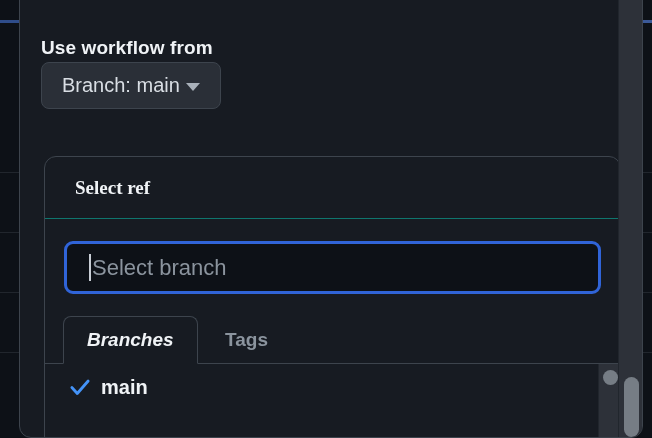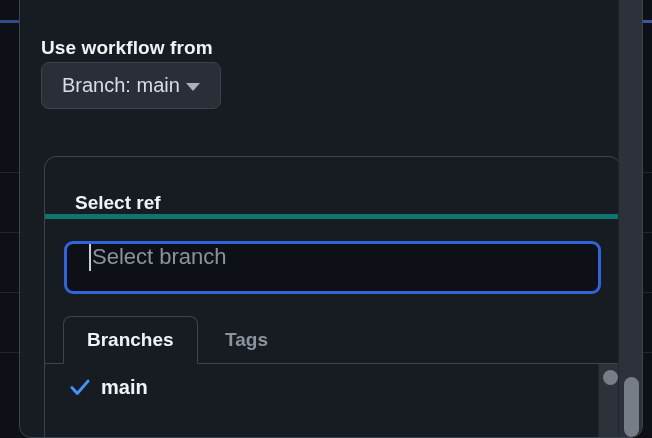--- a/index.html
+++ b/index.html
@@ -125,44 +125,46 @@
     height: 300px;
     background: #171b22;
     border: 1px solid #3d444d;
     border-radius: 12px;
     overflow: hidden;
   }
 
   .ref-panel-header {
     position: relative;
     height: 62px;
-    border-bottom: 5px solid #0f766e;
+    border-bottom: 1px solid #0f766e;
     display: flex;
-    align-items: flex-end;
+    align-items: center;
     padding-left: 30px;
+    font-family: Liberation Serif, serif;
   }
   .ref-panel-title {
     font-size: 19px;
     font-weight: bold;
     color: #f0f3f6;
   }
 
   
   .ref-search-wrap {
     position: relative;
     padding: 22px 19px 0 19px;
   }
   .ref-search {
     position: relative;
     width: 100%;
     height: 53px;
     background: #0d1117;
     border: 3px solid #3064d8;
     border-radius: 9px;
     display: flex;
+    align-items: center;
     padding-left: 22px;
     cursor: text;
   }
   .caret-bar {
     width: 2px;
     height: 27px;
     background: #c8ced5;
     flex: 0 0 auto;
     margin-right: 1px;
   }
@@ -198,20 +200,21 @@
     color: #8b949e;
     cursor: pointer;
     z-index: 2;
   }
   .ref-tab.active {
     color: #f0f3f6;
     background: #171b22;
     border: 1px solid #3d444d;
     border-bottom: 1px solid #171b22;
     border-radius: 8px 8px 0 0;
+    font-style: italic;
   }
   .ref-tab.inactive { font-weight: bold; color: #8b949e; }
 
   
   .ref-list {
     position: relative;
     height: 96px;
     overflow: hidden;
   }
   .ref-list-item {

